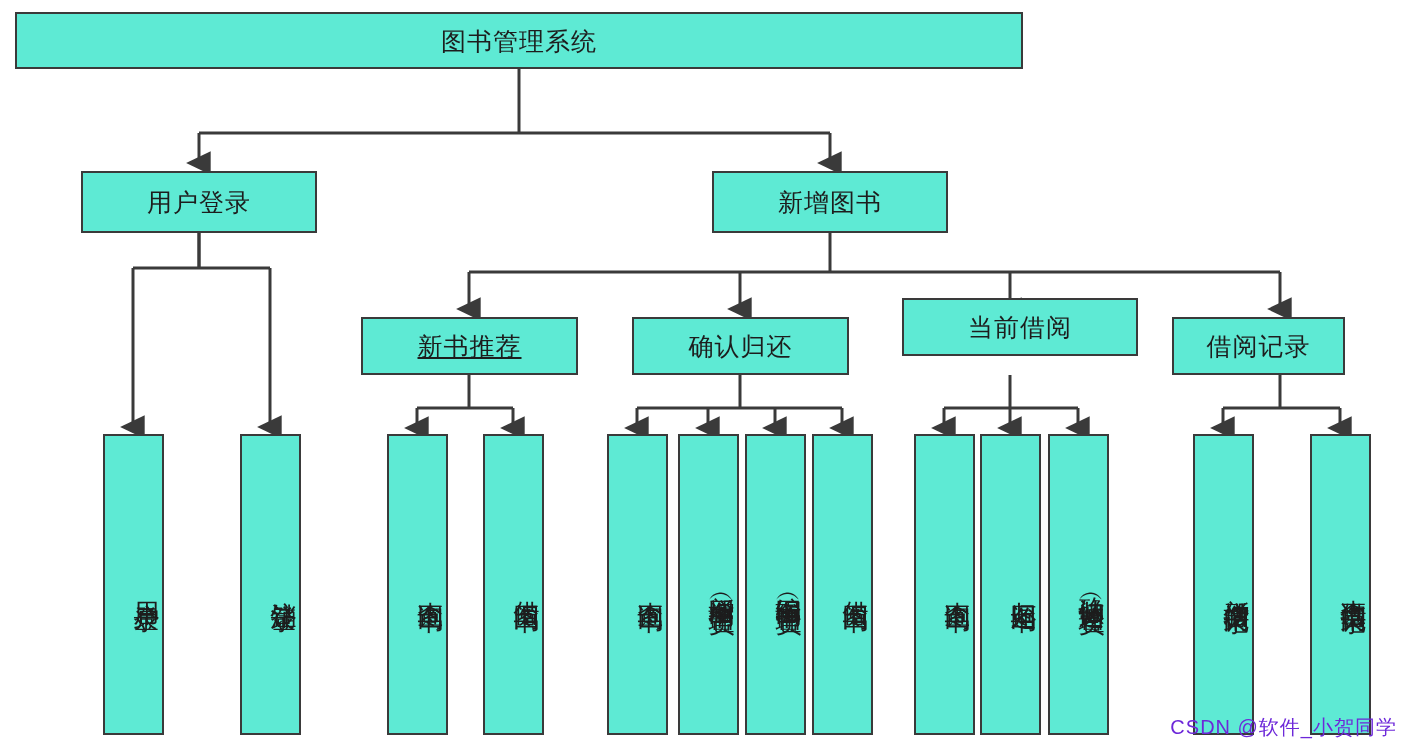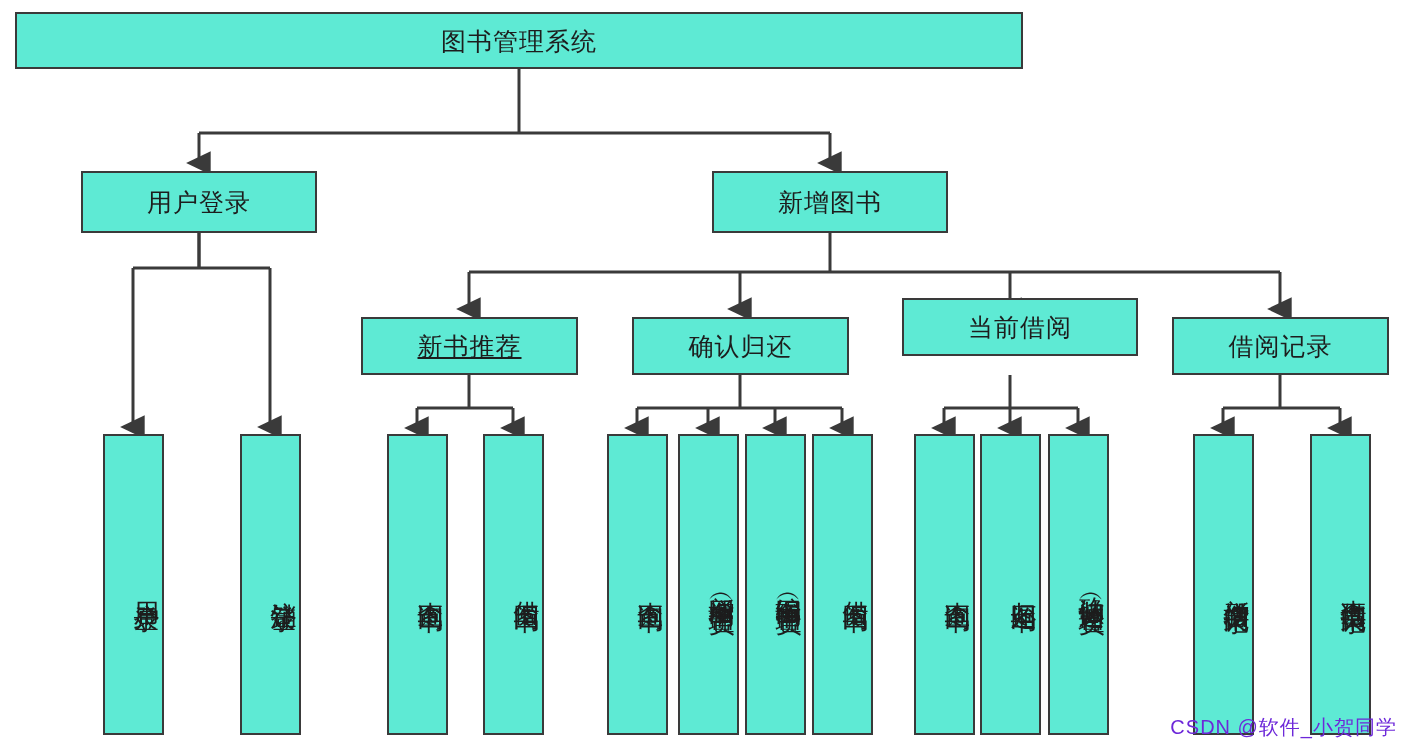--- a/index.html
+++ b/index.html
@@ -141,21 +141,21 @@
 
   <div class="node horiz" style="left:361px; top:317px; width:217px; height:58px;text-decoration:underline;">
     <span>新书推荐</span>
   </div>
   <div class="node horiz" style="left:632px; top:317px; width:217px; height:58px;">
     <span>确认归还</span>
   </div>
   <div class="node horiz" style="left:902px; top:298px; width:236px; height:58px;">
     <span>当前借阅</span>
   </div>
-  <div class="node horiz" style="left:1172px; top:317px; width:217px; height:58px;">
+  <div class="node horiz" style="left:1172px; top:317px; width:173px; height:58px;">
     <span>借阅记录</span>
   </div>
 
   <div class="node vert" style="left:103px; top:434px; width:61px; height:301px;">
     <span class="vtext">用户登录</span>
   </div>
   <div class="node vert" style="left:240px; top:434px; width:61px; height:301px;">
     <span class="vtext">注销登录</span>
   </div>
 

